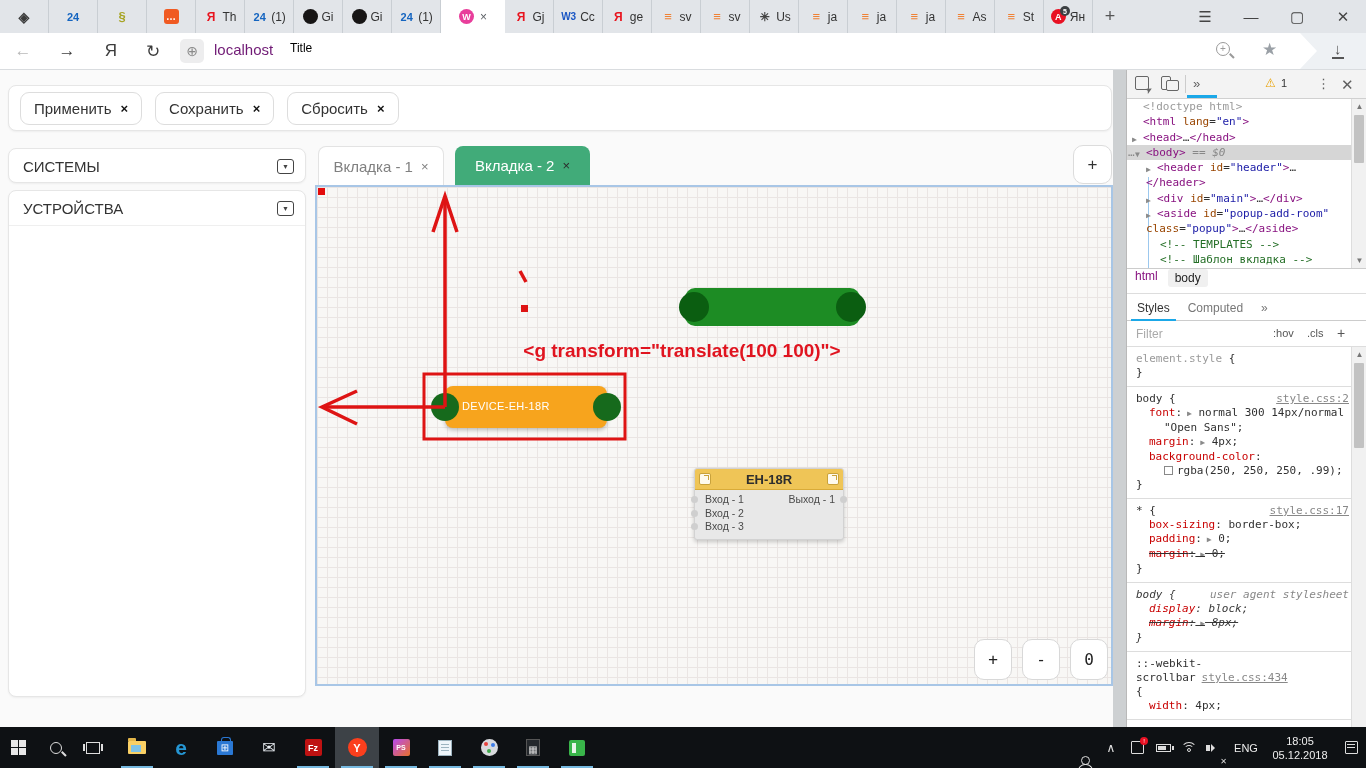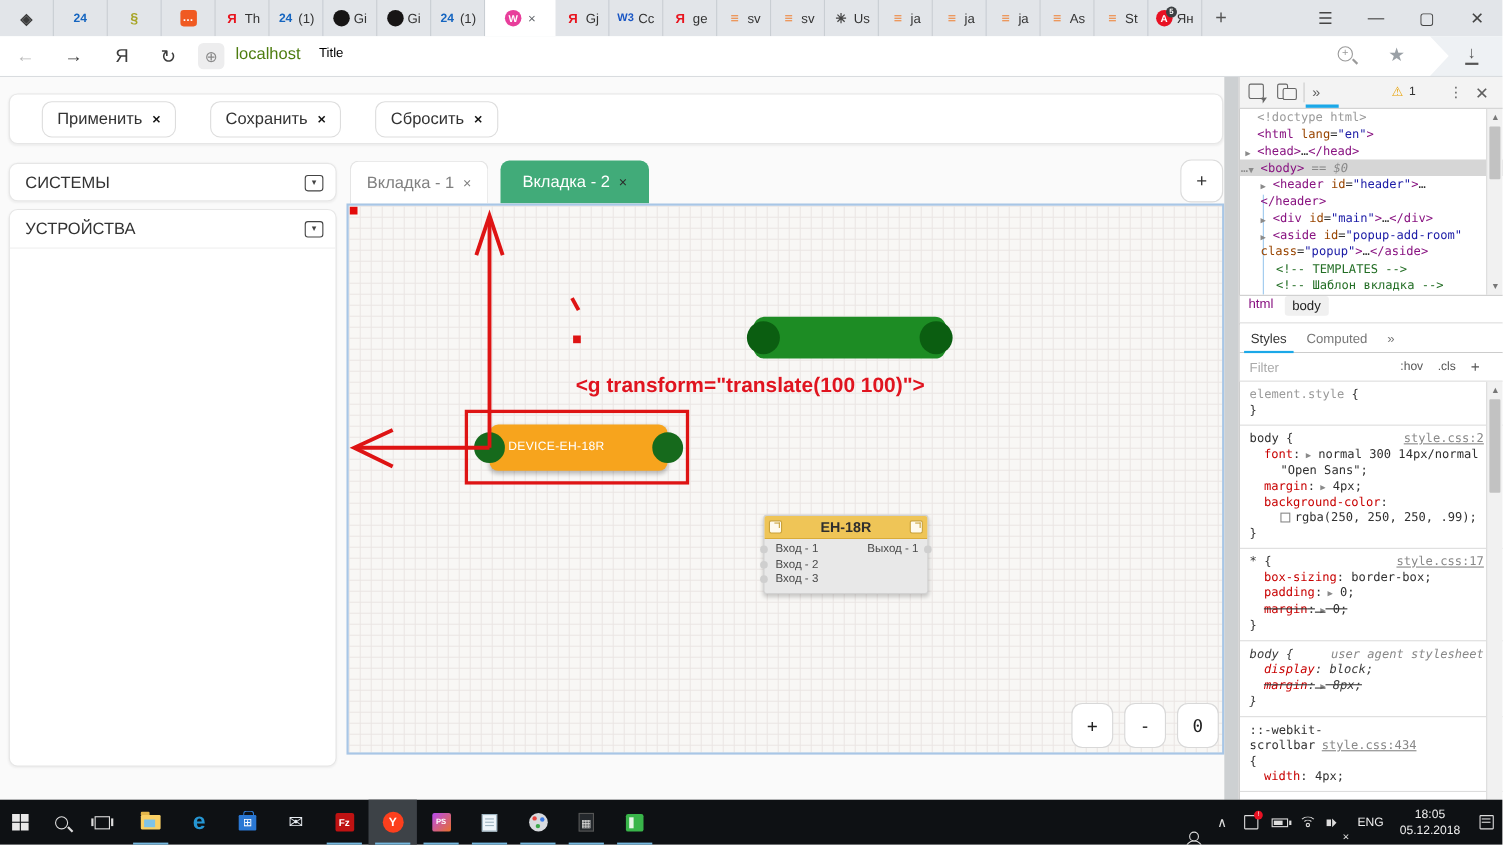--- a/index.html
+++ b/index.html
@@ -21,32 +21,32 @@
   .newtab{width:34px;display:flex;align-items:center;justify-content:center;font-size:18px;color:#555;}
   .tsspacer{flex:1;}
   .winctl{display:flex;align-items:stretch;}
   .winctl span{width:46px;display:flex;align-items:center;justify-content:center;font-size:15px;color:#444;}
 
   .addrbar{position:absolute;left:0;top:33px;width:1366px;height:37px;background:#eef1f4;border-bottom:1px solid #d9dcdf;}
   .addrwhite{position:absolute;left:0;top:0;width:1300px;height:36px;background:#fff;}
   .addrpoint{position:absolute;left:1300px;top:0;width:0;height:0;border-top:18px solid transparent;border-bottom:18px solid transparent;border-left:17px solid #fff;}
   .navic{position:absolute;top:0;height:36px;display:flex;align-items:center;justify-content:center;font-size:17px;color:#3c3c3c;width:30px;}
   .urlchip{position:absolute;left:180px;top:6px;width:24px;height:24px;background:#ededee;border-radius:5px;display:flex;align-items:center;justify-content:center;color:#8a8a8a;font-size:14px;}
-  .urltext{position:absolute;left:214px;top:8px;font-size:15px;color:#4d7c0f;}
+  .urltext{position:absolute;left:214px;top:8px;font-size:15px;color:#701a75;}
   .titletext{position:absolute;left:290px;top:8px;font-size:12px;color:#000;}
   .zoomfind{position:absolute;left:1216px;top:9px;width:14px;height:14px;border:1.6px solid #9a9a9a;border-radius:50%;color:#9a9a9a;font-size:10px;line-height:11px;text-align:center;}
   .zoomfind:after{content:"";position:absolute;left:12px;top:12px;width:6px;height:1.6px;background:#9a9a9a;transform:rotate(45deg);}
   .star{position:absolute;left:1262px;top:6px;font-size:17px;color:#9aa0a6;}
   .dl{position:absolute;left:1332px;top:7px;font-size:15px;color:#555;border-bottom:2px solid #555;line-height:17px;padding:0 2px;}
 
   
   .pagearea{position:absolute;left:0;top:70px;width:1114px;height:657px;background:#fafafa;}
   .card{position:absolute;background:#fff;border:1px solid #e6e6e6;border-radius:8px;box-shadow:0 1px 2px rgba(0,0,0,.05);}
   .chipspanel{left:8px;top:15px;width:1104px;height:46px;display:flex;align-items:center;gap:13px;padding-left:11px;}
-  .chip{height:33px;border:1px solid #ddd;border-radius:9px;background:#fff;display:flex;align-items:center;padding:0 13px;font-size:15px;color:#333;gap:9px;margin-left:18px;}
+  .chip{height:33px;border:1px solid #ddd;border-radius:9px;background:#fff;display:flex;align-items:center;padding:0 13px;font-size:15px;color:#333;gap:9px;}
   .chip b{color:#111;font-size:13px;}
   .sidehead{height:35px;display:flex;align-items:center;justify-content:space-between;padding:0 11px 0 14px;font-size:15px;color:#333;}
   .ddicon{width:17px;height:15px;border:1.6px solid #444;border-radius:3px;display:flex;align-items:center;justify-content:center;font-size:7px;color:#444;}
   .ptab{position:absolute;height:39px;border-radius:8px 8px 0 0;display:flex;align-items:center;justify-content:center;gap:8px;font-size:15px;}
   .ptab.inactive{background:#fff;border:1px solid #e3e3e3;border-bottom:none;color:#808080;}
   .ptab .pclose{font-size:13px;}
   .addtab{position:absolute;left:1073px;top:75px;width:39px;height:39px;background:#fff;border:1px solid #dcdcdc;border-radius:10px;display:flex;align-items:center;justify-content:center;font-size:17px;color:#333;}
 
   .canvas{position:absolute;left:315px;top:115px;width:798px;height:501px;border:2px solid #a8c6e6;background-color:#f8f7f5;
     background-image:linear-gradient(#eae5e3 1px,transparent 1px),linear-gradient(90deg,#eae5e3 1px,transparent 1px);

